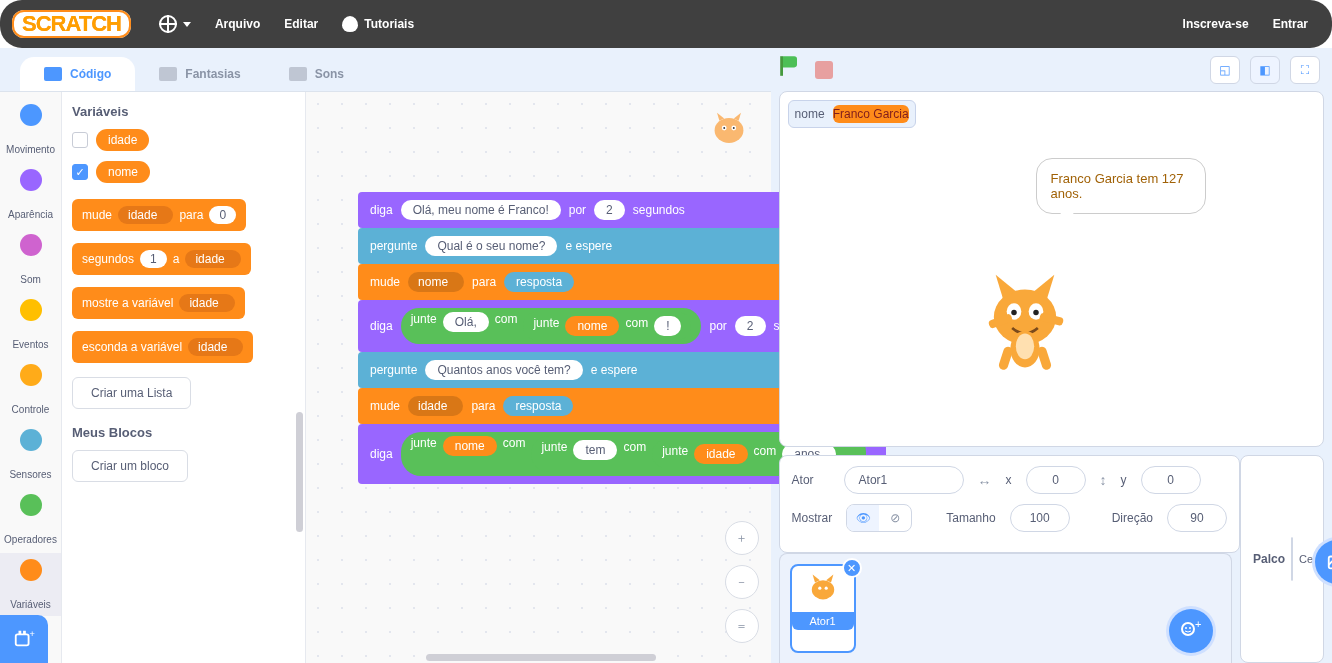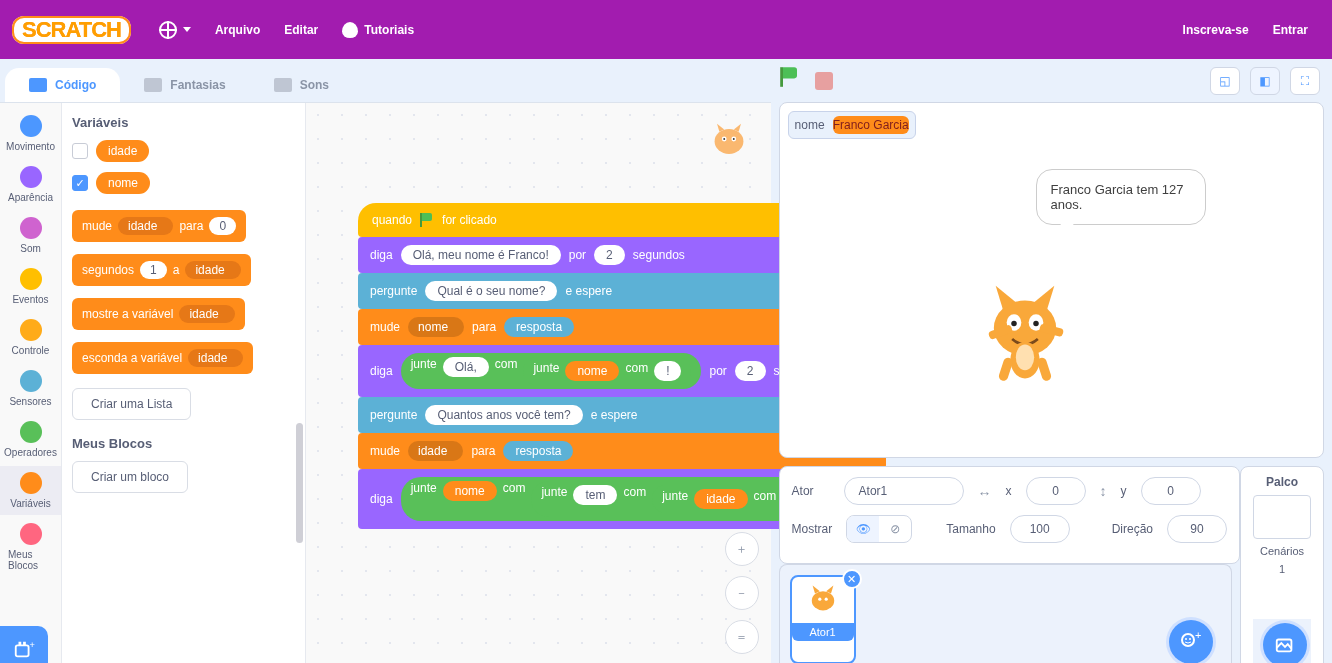--- a/index.html
+++ b/index.html
@@ -1,35 +1,35 @@
 <!DOCTYPE html>
 <html><head>
 <meta charset="utf-8">
 <style>
   *{box-sizing:border-box;margin:0;padding:0;font-family:"Helvetica Neue",Arial,sans-serif;}
   body{background:#fff;width:1332px;height:663px;overflow:hidden;font-size:12px;color:#575e75;}
-  .menubar{background:#a21caf;height:59px;display:flex;align-items:center;padding:0 12px;color:#fff;font-weight:700;}
+  .menubar{background:#404040;height:48px;display:flex;align-items:center;padding:0 12px;color:#fff;font-weight:700;border-radius:22px;}
   .logo{font:700 22px/1 Arial;letter-spacing:-1px;background:#fff;color:#ff9f00;border-radius:12px;padding:3px 10px;text-shadow:0 0 #ff8c1a;box-shadow:0 0 0 2px #ff8c1a inset;margin-right:16px;}
   .menubar .menu-item{padding:0 12px;display:flex;align-items:center;gap:6px;height:48px;cursor:pointer;}
   .menu-spacer{flex:1;}
   .globe-icon{width:18px;height:18px;border:2px solid #fff;border-radius:50%;position:relative;}
   .globe-icon::before{content:"";position:absolute;left:6px;top:-2px;width:2px;height:18px;background:#fff;}
   .globe-icon::after{content:"";position:absolute;top:6px;left:-2px;height:2px;width:18px;background:#fff;}
   .caret{width:0;height:0;border-left:4px solid transparent;border-right:4px solid transparent;border-top:5px solid #fff;}
   .bulb{width:16px;height:16px;background:#fff;border-radius:50% 50% 50% 50%/60% 60% 40% 40%;position:relative;}
-  .tabs-area{display:flex;align-items:flex-end;height:44px;background:#e9f1fc;padding-left:5px;border-bottom:1px solid #dce3ed;}
+  .tabs-area{display:flex;align-items:flex-end;height:44px;background:#e9f1fc;padding-left:20px;border-bottom:1px solid #dce3ed;}
   .tab{display:flex;align-items:center;gap:8px;padding:10px 24px;border-radius:14px 14px 0 0;color:#8a94a6;font-weight:600;cursor:pointer;}
   .tab.active{background:#fff;color:#4d97ff;}
   .tab-icon{width:18px;height:14px;background:#bfc6d3;border-radius:2px;}
   .tab.active .tab-icon{background:#4d97ff;}
   .main{display:flex;height:calc(663px - 48px);}
   .left-col{display:flex;flex-direction:column;width:843px;}
   .editor{display:flex;flex:1;min-height:0;}
   .categories{width:62px;background:#f9f9f9;border-right:1px solid #e6e9ef;display:flex;flex-direction:column;align-items:center;padding-top:6px;gap:2px;overflow:hidden;}
-  .cat{display:flex;flex-direction:column;align-items:center;gap:4px;width:100%;padding:6px 8px;font-size:10px;color:#575e75;cursor:pointer;border-radius:0;}
+  .cat{display:flex;flex-direction:column;align-items:center;gap:18px;width:100%;padding:6px 8px;font-size:10px;color:#575e75;cursor:pointer;border-radius:0;}
   .cat.selected{background:#ececf3;}
   .cat .dot{width:22px;height:22px;border-radius:50%;}
   .palette{width:244px;background:#fff;border-right:1px solid #e6e9ef;padding:10px 10px;overflow:hidden;}
   .palette h4{font-size:13px;color:#575e75;margin:2px 0 10px;}
   .btn-grey{background:#fff;border:1px solid #d9dde5;border-radius:6px;padding:8px 18px;font-size:12px;color:#575e75;cursor:pointer;}
   .var-row{display:flex;align-items:center;gap:8px;margin:10px 0;}
   .chk{width:16px;height:16px;border:1px solid #c8ccd6;border-radius:3px;display:flex;align-items:center;justify-content:center;background:#fff;}
   .chk.checked{background:#4d97ff;border-color:#4d97ff;color:#fff;font-size:11px;}
   .pill{background:#ff8c1a;color:#fff;border-radius:14px;padding:4px 12px;font-size:12px;display:inline-flex;align-items:center;gap:6px;}
   .block{background:#ff8c1a;color:#fff;border-radius:6px;padding:7px 10px;font-size:12px;display:inline-flex;align-items:center;gap:6px;margin:6px 0;white-space:nowrap;}
@@ -58,37 +58,37 @@
   .right-col{flex:1;display:flex;flex-direction:column;background:#e9f1fc;padding:0;}
   .stage-header{height:44px;display:flex;align-items:center;padding:0 12px;gap:10px;}
   .flag-btn{width:22px;height:22px;cursor:pointer;}
   .stop-btn{width:18px;height:18px;border-radius:3px;background:#e7a0a0;cursor:pointer;}
   .stage-header .spacer{flex:1;}
   .size-btn{width:30px;height:28px;border:1px solid #d0d7e5;border-radius:6px;background:#fff;display:flex;align-items:center;justify-content:center;color:#4d97ff;cursor:pointer;}
   .stage-wrap{margin:0 8px;background:#fff;border-radius:8px;border:1px solid #d0d7e5;height:362px;position:relative;overflow:hidden;}
   .monitor{position:absolute;left:8px;top:8px;background:#e9f1fc;border:1px solid #c8d3ea;border-radius:6px;padding:4px 6px;display:flex;align-items:center;gap:8px;font-size:12px;}
   .monitor .val{background:#ff8c1a;color:#7f1d1d;border-radius:6px;padding:2px 0;}
   .cat-sprite{position:absolute;left:190px;top:170px;width:110px;height:110px;}
-  .speech{position:absolute;left:256px;top:66px;background:#fff;border:1px solid #ccc;border-radius:16px;padding:12px 14px;max-width:170px;font-size:13px;color:#404040;}
+  .speech{position:absolute;left:256px;top:66px;background:#fff;border:1px solid #ccc;border-radius:16px;padding:12px 14px;max-width:170px;font-size:13px;color:#a16207;}
   .speech::after{content:"";position:absolute;bottom:-10px;left:22px;width:0;height:0;border-left:8px solid transparent;border-right:8px solid transparent;border-top:12px solid #fff;}
   .mini-cat{position:absolute;right:18px;top:12px;width:48px;height:48px;}
   .sprite-info{flex:1;background:#fff;border:1px solid #d0d7e5;border-radius:8px;padding:10px 12px;position:relative;}
   .info-row{display:flex;align-items:center;gap:14px;margin-bottom:10px;font-size:12px;color:#575e75;}
   .info-row label{min-width:38px;}
   .txtbox{border:1px solid #d0d7e5;border-radius:18px;padding:6px 14px;background:#fff;min-width:60px;text-align:center;}
   .txtbox.wide{min-width:120px;text-align:left;}
   .eye-toggle{display:flex;border:1px solid #d0d7e5;border-radius:8px;overflow:hidden;}
   .eye-toggle div{width:32px;height:26px;display:flex;align-items:center;justify-content:center;}
   .eye-toggle .on{background:#eef4ff;color:#4d97ff;}
   .sprite-list{background:#ecf2fc;border:1px solid #d0d7e5;border-bottom:none;border-radius:8px 8px 0 0;margin:0 8px;padding:10px;display:flex;gap:10px;height:110px;position:relative;}
   .sprite-tile{width:66px;border:2px solid #4d97ff;border-radius:8px;background:#fff;display:flex;flex-direction:column;align-items:center;position:relative;cursor:pointer;}
   .sprite-tile .thumb{width:100%;height:46px;display:flex;align-items:center;justify-content:center;}
   .sprite-tile .name{background:#4d97ff;color:#fff;width:100%;text-align:center;font-size:11px;padding:3px 0;border-radius:0 0 6px 6px;}
   .del-badge{position:absolute;top:-8px;right:-8px;width:20px;height:20px;border-radius:50%;background:#4d97ff;border:2px solid #fff;color:#fff;font-size:11px;display:flex;align-items:center;justify-content:center;}
-  .stage-panel{width:84px;background:#fff;border:1px solid #d0d7e5;border-radius:8px;margin:8px 8px 0 0;padding:8px 12px;display:flex;flex-direction:column;align-items:center;gap:6px;position:relative;}
+  .stage-panel{width:84px;background:#fff;border:1px solid #d0d7e5;border-radius:8px;margin:8px 8px 0 0;padding:8px 12px;display:flex;flex-direction:row;align-items:center;gap:6px;position:relative;}
   .stage-thumb{width:58px;height:44px;border:1px solid #d0d7e5;border-radius:4px;background:#fff;}
   .fab{position:absolute;width:44px;height:44px;border-radius:50%;background:#4d97ff;color:#fff;display:flex;align-items:center;justify-content:center;box-shadow:0 0 0 3px #cfe0ff;cursor:pointer;font-size:20px;}
   .fab.sprite{right:18px;bottom:10px;}
   .fab.backdrop{right:4px;bottom:6px;}
   .xy-icon{font-size:14px;color:#8a94a6;}
   .scroll-thumb{position:absolute;bottom:2px;left:120px;width:230px;height:7px;background:#cfcfd6;border-radius:4px;}
   .v-scroll{position:absolute;right:2px;top:320px;width:7px;height:120px;background:#cfcfd6;border-radius:4px;}
   .right-bottom{display:flex;}
   svg.cat-svg{width:100%;height:100%;}
 </style>
@@ -238,25 +238,20 @@
               <circle cx="40" cy="50" r="5" fill="#fff"></circle>
               <circle cx="60" cy="50" r="5" fill="#fff"></circle>
               <circle cx="40" cy="50" r="2" fill="#333"></circle>
               <circle cx="60" cy="50" r="2" fill="#333"></circle>
               <path d="M30 35 L25 18 L40 30 Z" fill="#fab870"></path>
               <path d="M70 35 L75 18 L60 30 Z" fill="#fab870"></path>
             </svg>
         </div>
 
         <div class="script">
-          <div class="hat">
-            <span>quando</span>
-            <span class="green-flag"></span>
-            <span>for clicado</span>
-          </div>
           <div class="b looks">
             <span>diga</span>
             <span class="slot-white">Olá, meu nome é Franco!</span>
             <span>por</span>
             <span class="slot-white">2</span>
             <span>segundos</span>
           </div>
           <div class="b sensing">
             <span>pergunte</span>
             <span class="slot-white">Qual é o seu nome?</span>

